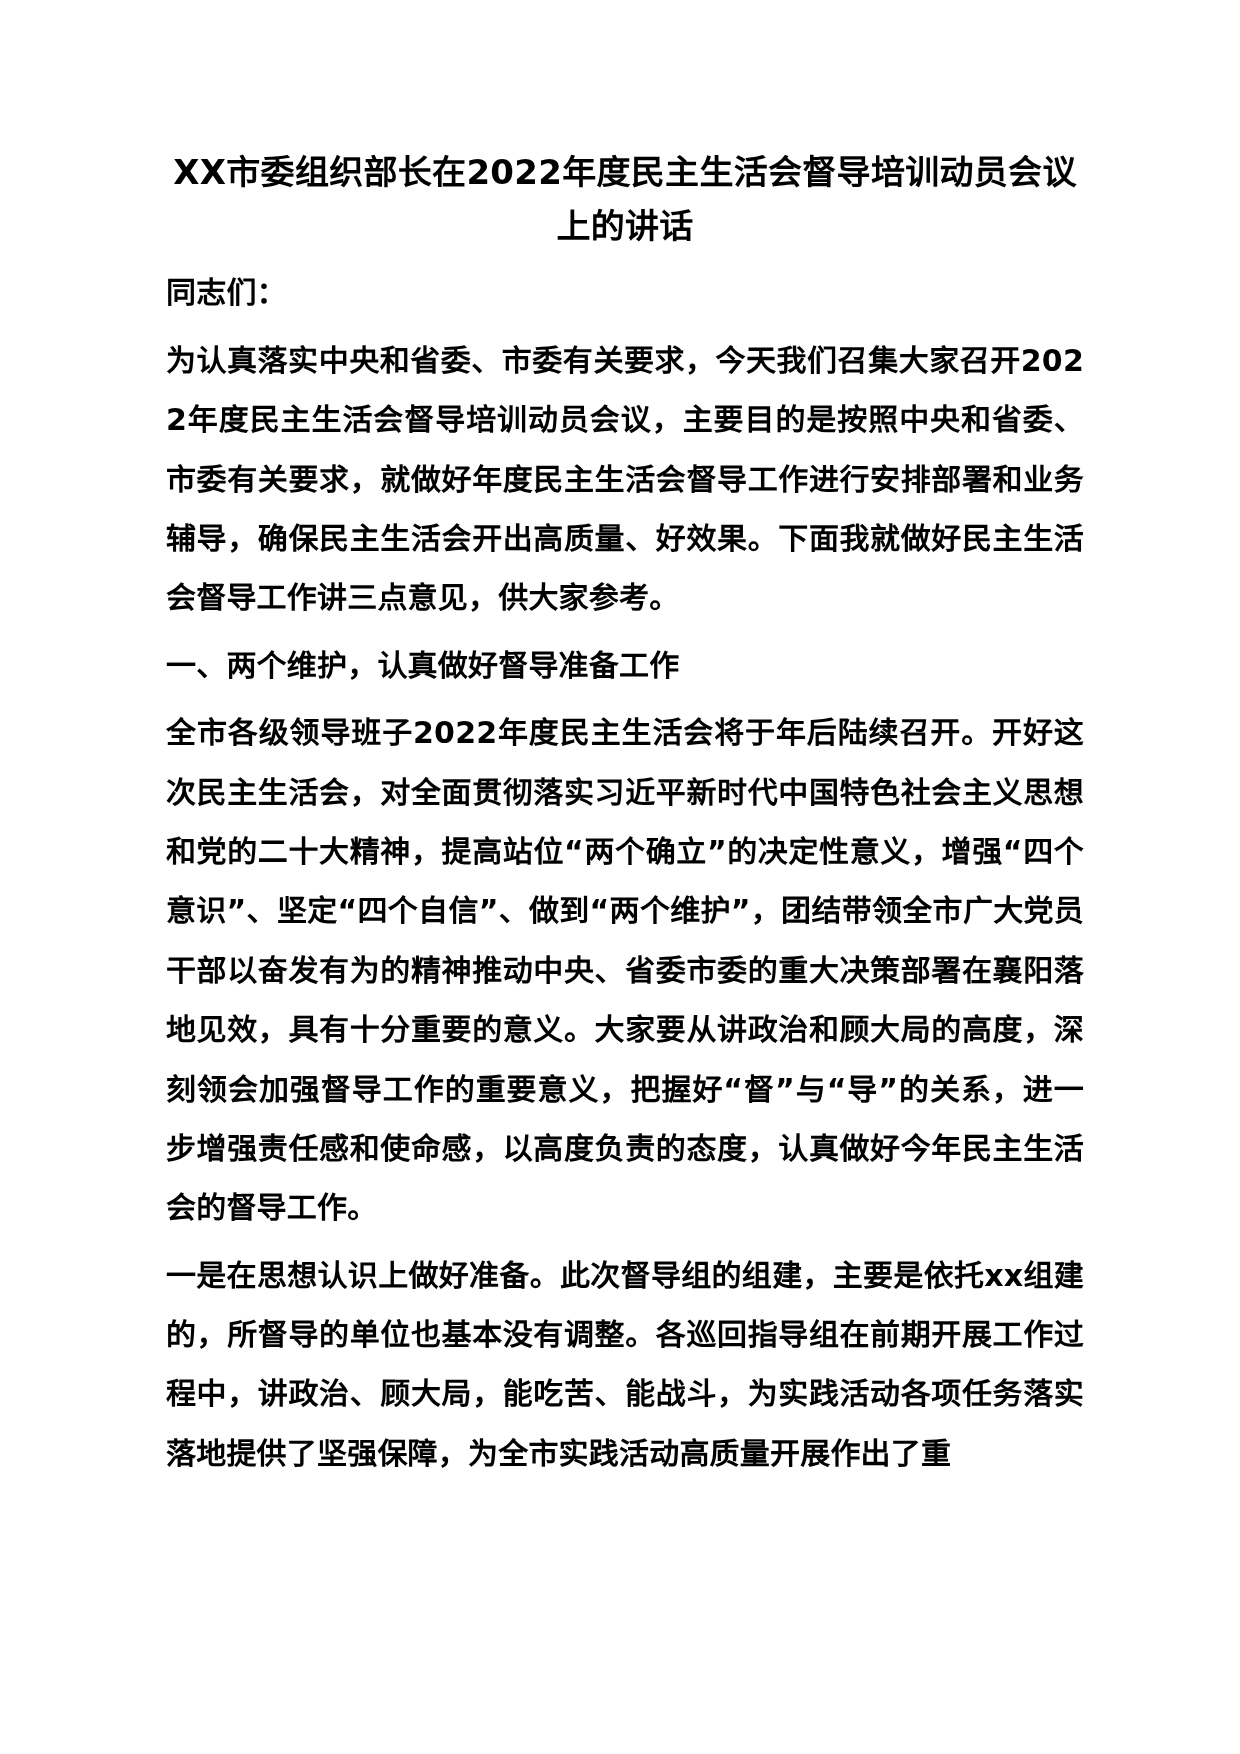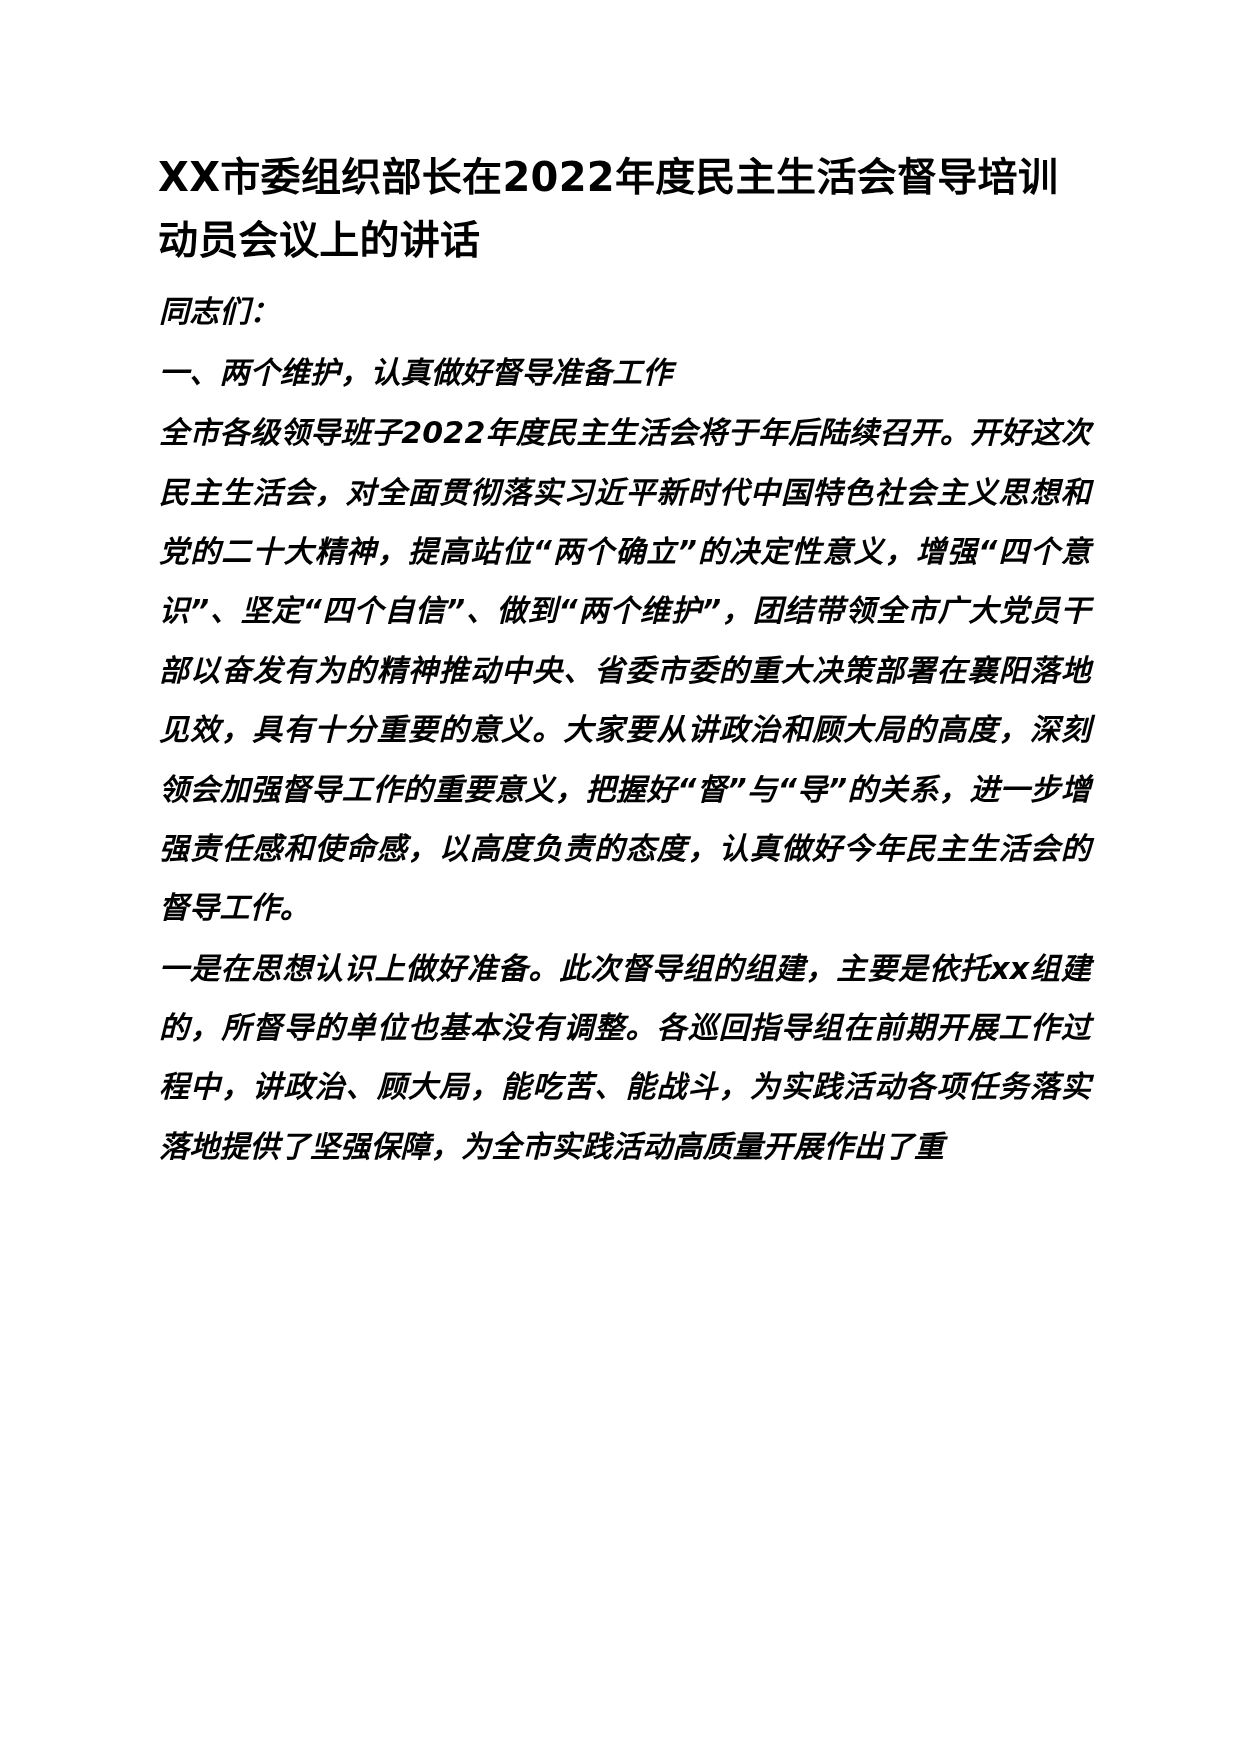--- a/index.html
+++ b/index.html
@@ -26,42 +26,41 @@
   }
 
   .page-body {
     position: absolute;
     left: 158px;
     top: 146px;
     width: 934px;
   }
 
   .doc-title {
-    font-size: 40px;
+    font-size: 34px;
     font-weight: 700;
     line-height: 1.58;
-    text-align: left;
+    text-align: center;
     letter-spacing: 0.3px;
     margin: 0 0 10px 0;
     padding: 0;
     word-break: break-all;
   }
 
   .doc-paragraph {
     font-size: 30px;
     font-weight: 600;
     line-height: 1.98;
     text-align: justify;
     text-justify: inter-character;
     letter-spacing: 0.2px;
-    margin: 1px;
+    margin: 8px;
     padding: 0;
     word-break: break-all;
     text-align-last: left;
-    font-style: italic;
   }
 
   .doc-paragraph.heading-line {
     text-align: left;
   }
 
   
   .doc-paragraph + .doc-paragraph {
     margin-top: 0px;
   }
@@ -73,20 +72,21 @@
 </head>
 <body style="background: rgb(255, 255, 255);">
 
 <div class="page">
   <div class="page-body">
 
     <h1 class="doc-title">XX市委组织部长在2022年度民主生活会督导培训动员会议上的讲话</h1>
 
     <p class="doc-paragraph salutation">同志们：</p>
 
+    <p class="doc-paragraph">为认真落实中央和省委、市委有关要求，今天我们召集大家召开2022年度民主生活会督导培训动员会议，主要目的是按照中央和省委、市委有关要求，就做好年度民主生活会督导工作进行安排部署和业务辅导，确保民主生活会开出高质量、好效果。下面我就做好民主生活会督导工作讲三点意见，供大家参考。</p>
 
     <p class="doc-paragraph heading-line">一、两个维护，认真做好督导准备工作</p>
 
     <p class="doc-paragraph">全市各级领导班子2022年度民主生活会将于年后陆续召开。开好这次民主生活会，对全面贯彻落实习近平新时代中国特色社会主义思想和党的二十大精神，提高站位“两个确立”的决定性意义，增强“四个意识”、坚定“四个自信”、做到“两个维护”，团结带领全市广大党员干部以奋发有为的精神推动中央、省委市委的重大决策部署在襄阳落地见效，具有十分重要的意义。大家要从讲政治和顾大局的高度，深刻领会加强督导工作的重要意义，把握好“督”与“导”的关系，进一步增强责任感和使命感，以高度负责的态度，认真做好今年民主生活会的督导工作。</p>
 
     <p class="doc-paragraph">一是在思想认识上做好准备。此次督导组的组建，主要是依托xx组建的，所督导的单位也基本没有调整。各巡回指导组在前期开展工作过程中，讲政治、顾大局，能吃苦、能战斗，为实践活动各项任务落实落地提供了坚强保障，为全市实践活动高质量开展作出了重</p>
 
   </div>
 </div>
 

